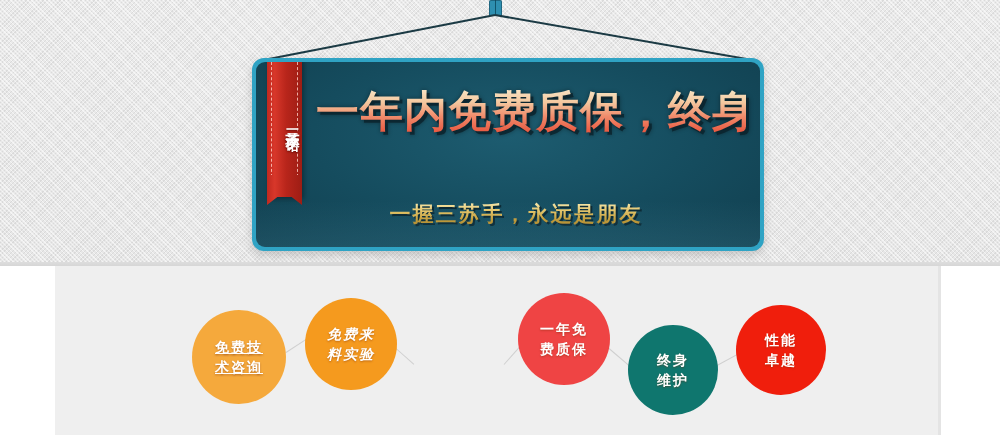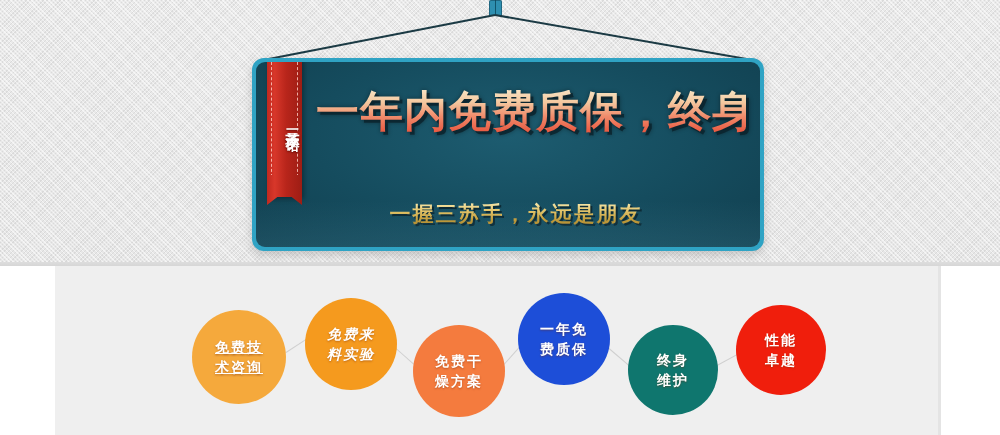--- a/index.html
+++ b/index.html
@@ -166,27 +166,21 @@
           <span>免费技</span>
           <span>术咨询</span>
         </div>
       </div>
       <div class="circle" style="left: 305px; top: 32px; width: 92px; height: 92px; background: rgb(245, 154, 30); font-style: italic;">
         <div>
           <span>免费来</span>
           <span>料实验</span>
         </div>
       </div>
-      <div class="circle" style="left: 413px; top: 59px; width: 92px; height: 92px; background: rgb(244, 123, 62);">
-        <div>
-          <span>免费干</span>
-          <span>燥方案</span>
-        </div>
-      </div>
-      <div class="circle" style="left: 518px; top: 27px; width: 92px; height: 92px; background: #1d4ed8;">
+      <div class="circle" style="left: 518px; top: 27px; width: 92px; height: 92px; background: #ef4444;">
         <div>
           <span>一年免</span>
           <span>费质保</span>
         </div>
       </div>
       <div class="circle" style="left: 628px; top: 59px; width: 90px; height: 90px; background: #0f766e;">
         <div>
           <span>终身</span>
           <span>维护</span>
         </div>

